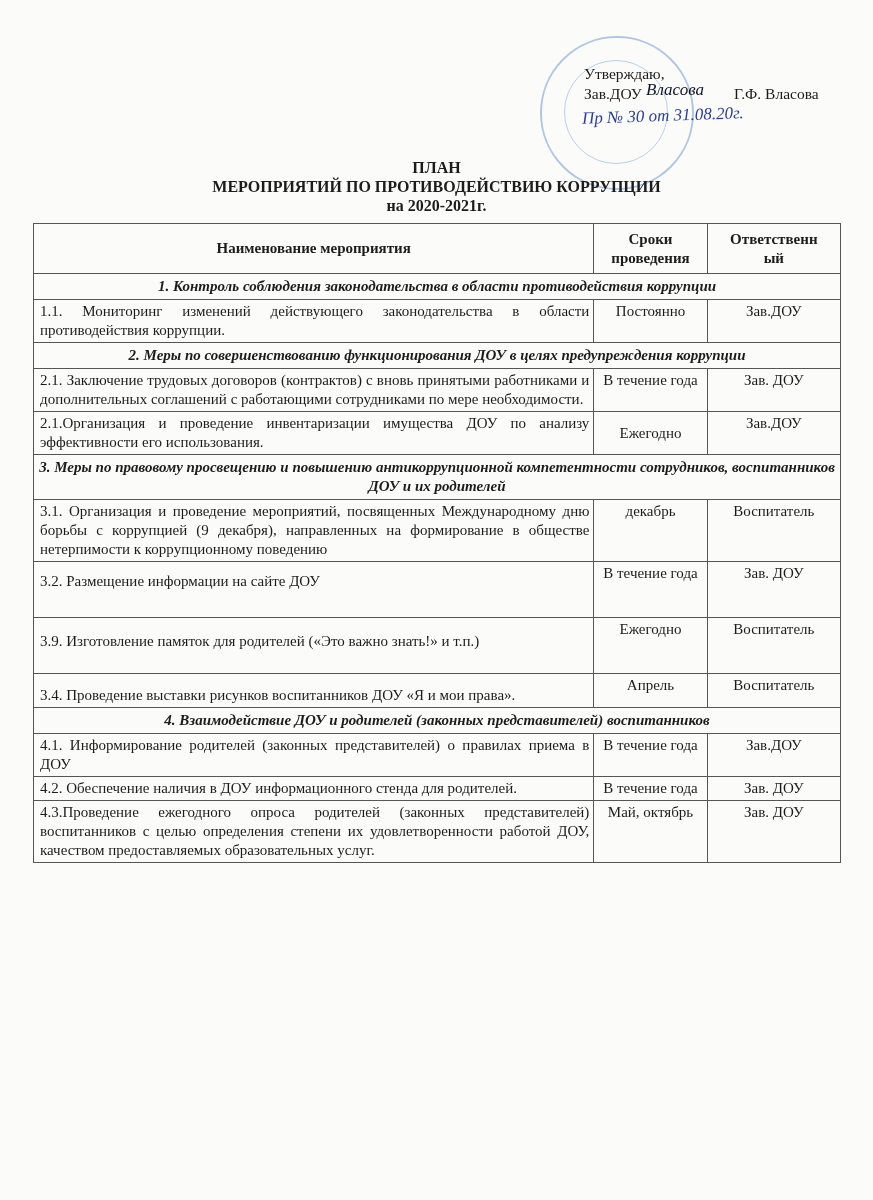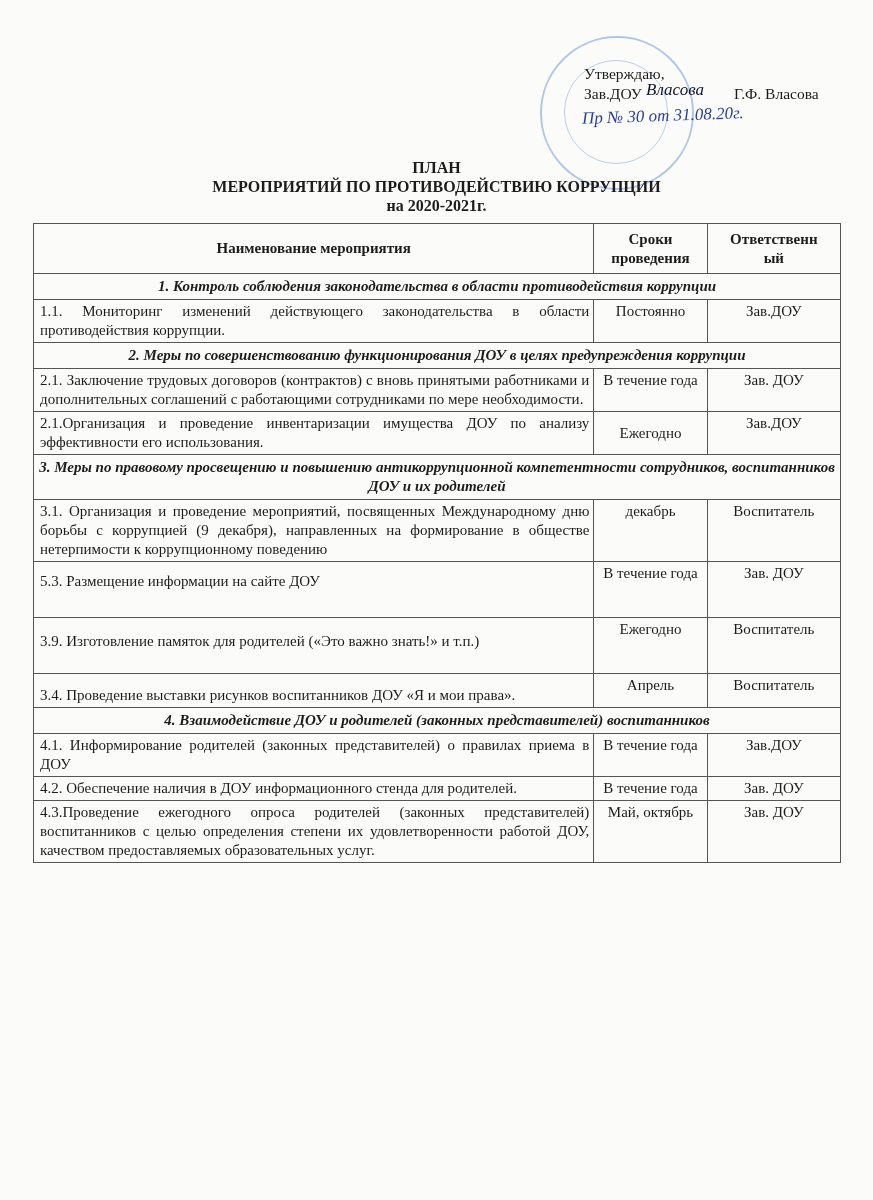--- a/index.html
+++ b/index.html
@@ -99,21 +99,21 @@
 
     <tr class="section">
         <td colspan="3">3. Меры по правовому просвещению и повышению антикоррупционной компетентности сотрудников, воспитанников ДОУ и их родителей</td>
       </tr>
     <tr>
       <td class="name-cell">3.1. Организация и проведение мероприятий, посвященных Международному дню борьбы с коррупцией (9 декабря), направленных на формирование в обществе нетерпимости к коррупционному поведению</td>
       <td class="when-cell">декабрь</td>
       <td class="resp-cell">Воспитатель</td>
     </tr>
     <tr style="height:56px">
-      <td class="name-cell" style="padding-top:10px">5.3. Размещение информации на сайте ДОУ</td>
+      <td class="name-cell" style="padding-top:10px">3.2. Размещение информации на сайте ДОУ</td>
       <td class="when-cell">В течение года</td>
       <td class="resp-cell">Зав. ДОУ</td>
     </tr>
     <tr style="height:56px">
       <td class="name-cell" style="padding-top:14px">3.9. Изготовление памяток для родителей («Это важно знать!» и т.п.)</td>
       <td class="when-cell">Ежегодно</td>
       <td class="resp-cell">Воспитатель</td>
     </tr>
     <tr>
       <td class="name-cell" style="padding-top:12px">3.4. Проведение выставки рисунков воспитанников ДОУ «Я и мои права».</td>

